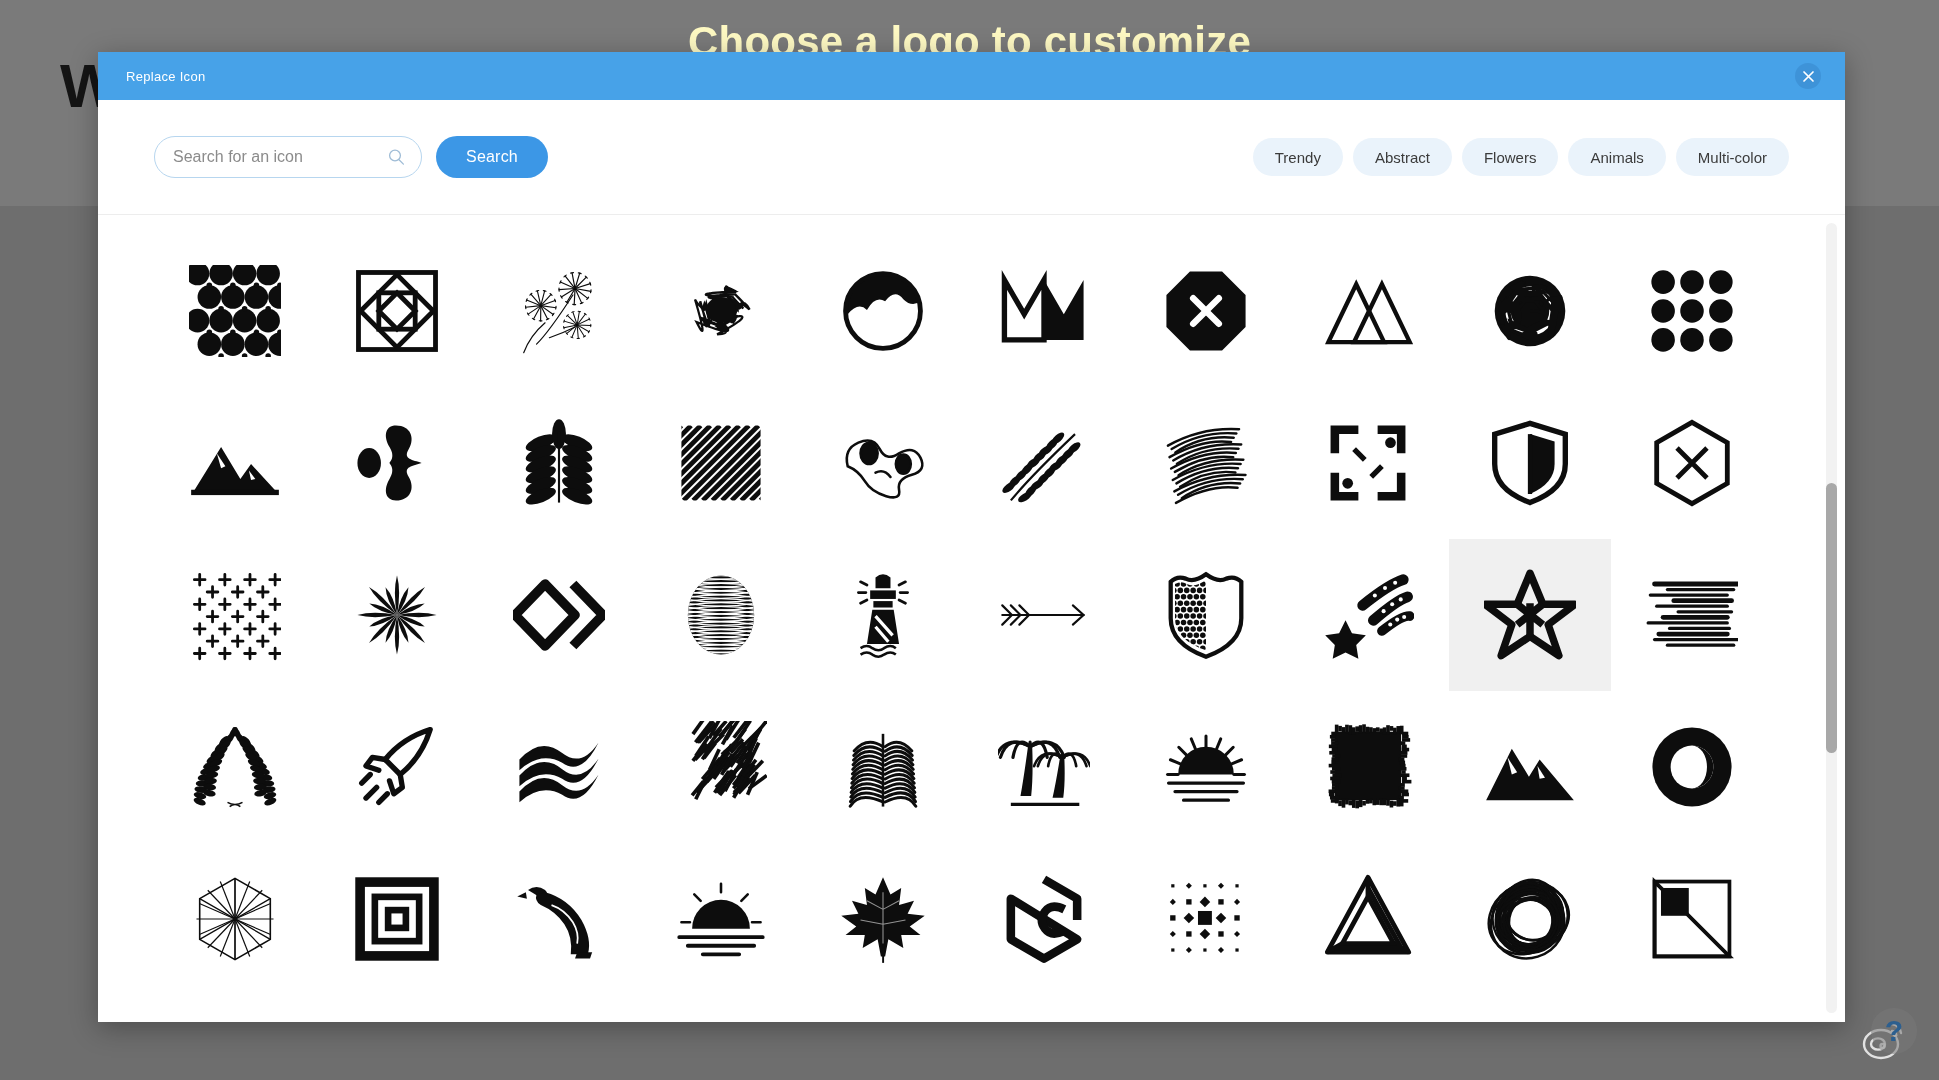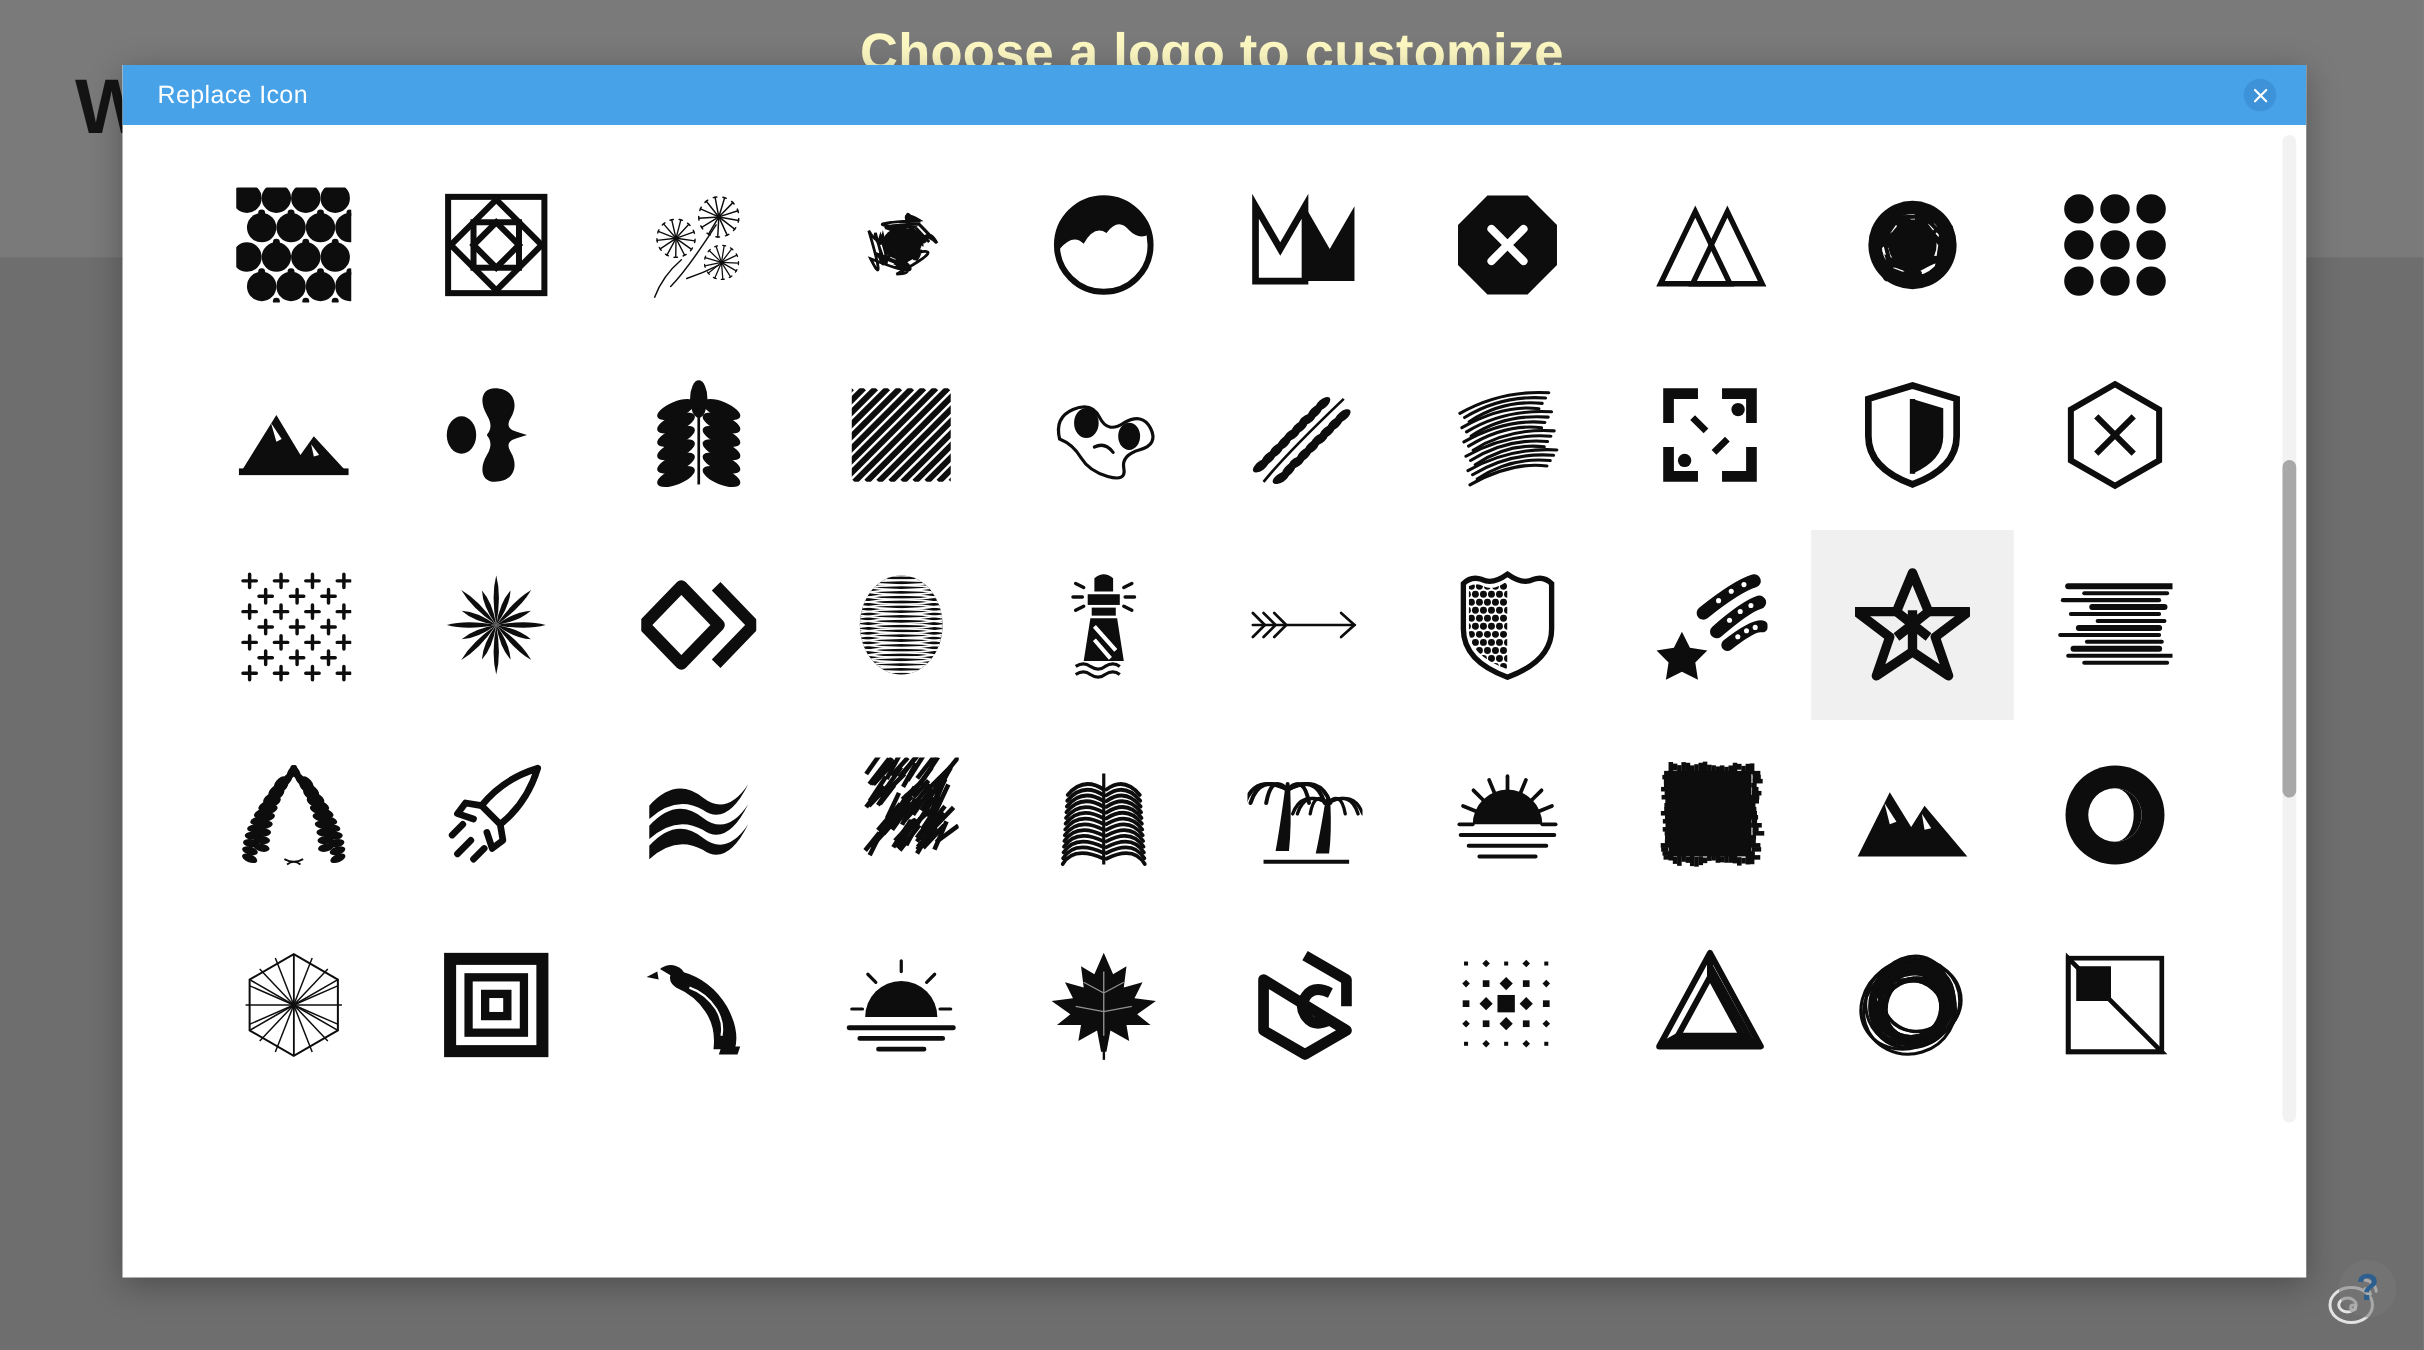--- a/index.html
+++ b/index.html
@@ -38,21 +38,21 @@
     overflow: hidden;
   }
   #modal-header {
     position: relative;
     height: 48px;
     background: #47a2e8;
     display: flex; align-items: center;
   }
   #modal-title {
     margin-left: 28px;
-    font-size: 20px; color: #ffffff; letter-spacing: .3px;
+    font-size: 13px; color: #ffffff; letter-spacing: .3px;
   }
   #close-button {
     position: absolute; right: 24px; top: 50%; transform: translateY(-50%);
     width: 26px; height: 26px; border-radius: 50%;
     background: #3e93d8;
     display: flex; align-items: center; justify-content: center;
     cursor: pointer;
   }
   #close-button svg { display:block; }
 
@@ -173,20 +173,40 @@
 
   <div id="modal-header">
     <span id="modal-title">Replace Icon</span>
     <div id="close-button">
       <svg width="13" height="13" viewBox="0 0 13 13">
         <path d="M2 2 L11 11 M11 2 L2 11" stroke="#ffffff" stroke-width="1.7" fill="none" stroke-linecap="round"></path>
       </svg>
     </div>
   </div>
 
+  <div id="toolbar">
+    <div id="search-wrap">
+      <div id="search-box">
+        <input id="search-input" type="text" placeholder="Search for an icon" style="">
+        <svg id="search-icon" viewBox="0 0 17 17">
+          <circle cx="7" cy="7" r="5.4" stroke="#9fbcd6" stroke-width="1.3" fill="none"></circle>
+          <path d="M11 11.2 L15.4 15.6" stroke="#9fbcd6" stroke-width="1.3" stroke-linecap="round"></path>
+        </svg>
+      </div>
+      <button id="search-button">Search</button>
+    </div>
+
+    <div id="pills">
+      <button class="pill">Trendy</button>
+      <button class="pill">Abstract</button>
+      <button class="pill">Flowers</button>
+      <button class="pill">Animals</button>
+      <button class="pill">Multi-color</button>
+    </div>
+  </div>
 
   <div id="grid-scroll">
     <div id="grid">
         <div class="cell">
           <svg width="92" height="92" viewBox="0 0 86 86">
             <g fill="#0d0d0d">
               <circle cx="8.0" cy="8.0" r="11"></circle>
               <circle cx="30.0" cy="8.0" r="11"></circle>
               <circle cx="52.0" cy="8.0" r="11"></circle>
               <circle cx="74.0" cy="8.0" r="11"></circle>

